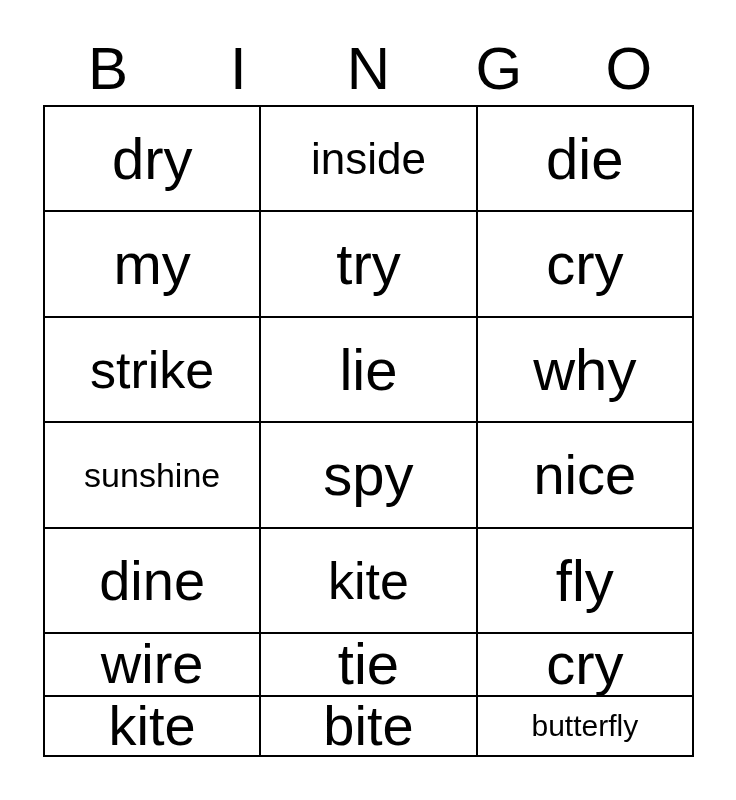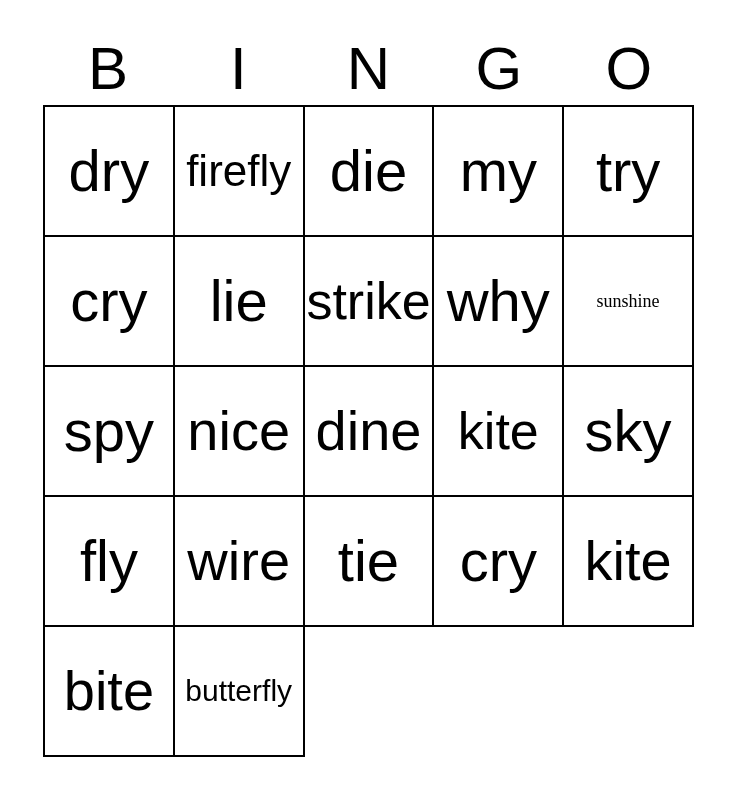--- a/index.html
+++ b/index.html
@@ -47,21 +47,21 @@
   .grid {
     position: absolute;
     left: 43px;
     top: 105px;
     width: 651px;
     height: 652px;
     box-sizing: border-box;
     border-top: 2px solid #000000;
     border-left: 2px solid #000000;
     display: grid;
-    grid-template-columns: repeat(5, 1fr);
+    grid-template-columns: repeat(3, 1fr);
     grid-template-rows: repeat(5, 1fr);
     background: #ffffff;
   }
 
   .cell {
     box-sizing: border-box;
     border-right: 2px solid #000000;
     border-bottom: 2px solid #000000;
     display: flex;
     align-items: center;
@@ -80,84 +80,81 @@
     color: #000000;
     user-select: none;
   }
 
   
   .fs-xl { font-size: 58px; }
   .fs-lg { font-size: 56px; }
   .fs-md { font-size: 52px; }
   .fs-sm { font-size: 44px; }
   .fs-xs { font-size: 30px; }
-  .fs-xxs { font-size: 18px; font-family: Liberation Serif, serif; }
+  .fs-xxs { font-size: 34px; }
 </style>
 </head>
 <body>
 
 <div class="card">
 
   <div class="header-row">
     <div class="header-cell">B</div>
     <div class="header-cell">I</div>
     <div class="header-cell">N</div>
     <div class="header-cell">G</div>
     <div class="header-cell">O</div>
   </div>
 
   <div class="grid">
 
     <div class="cell">
         <span class="cell-text fs-xl">dry</span>
       </div>
     <div class="cell">
-        <span class="cell-text fs-sm">firefly</span>
+        <span class="cell-text fs-sm">inside</span>
       </div>
     <div class="cell">
         <span class="cell-text fs-xl">die</span>
       </div>
     <div class="cell">
         <span class="cell-text fs-xl">my</span>
       </div>
 
     <div class="cell">
         <span class="cell-text fs-xl">try</span>
       </div>
     <div class="cell">
         <span class="cell-text fs-xl">cry</span>
       </div>
     <div class="cell">
-        <span class="cell-text fs-xl">lie</span>
+        <span class="cell-text fs-md">strike</span>
       </div>
     <div class="cell">
-        <span class="cell-text fs-md">strike</span>
+        <span class="cell-text fs-xl">lie</span>
       </div>
 
     <div class="cell">
         <span class="cell-text fs-xl">why</span>
       </div>
     <div class="cell">
         <span class="cell-text fs-xxs">sunshine</span>
       </div>
     <div class="cell">
         <span class="cell-text fs-xl">spy</span>
       </div>
     <div class="cell">
         <span class="cell-text fs-lg">nice</span>
       </div>
 
     <div class="cell">
         <span class="cell-text fs-lg">dine</span>
       </div>
     <div class="cell">
         <span class="cell-text fs-md">kite</span>
-      </div>
-    <div class="cell">
-        <span class="cell-text fs-xl">sky</span>
       </div>
     <div class="cell">
         <span class="cell-text fs-xl">fly</span>
       </div>
     <div class="cell">
         <span class="cell-text fs-lg">wire</span>
       </div>
 
     <div class="cell">
         <span class="cell-text fs-xl">tie</span>

